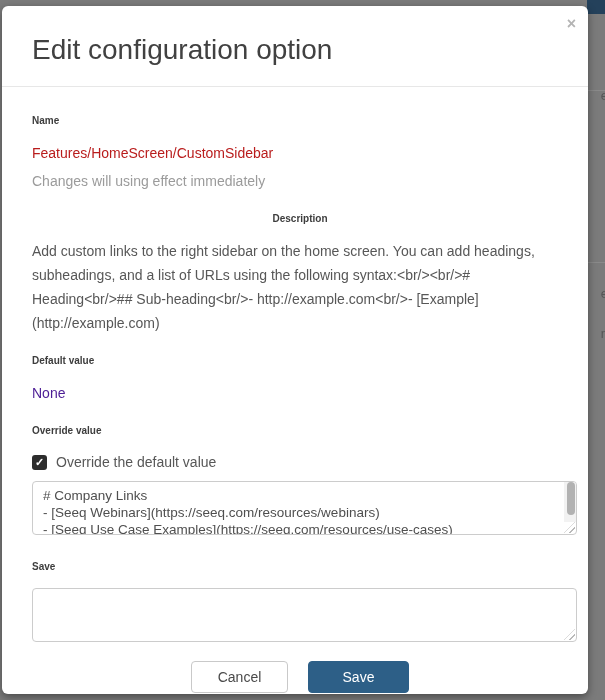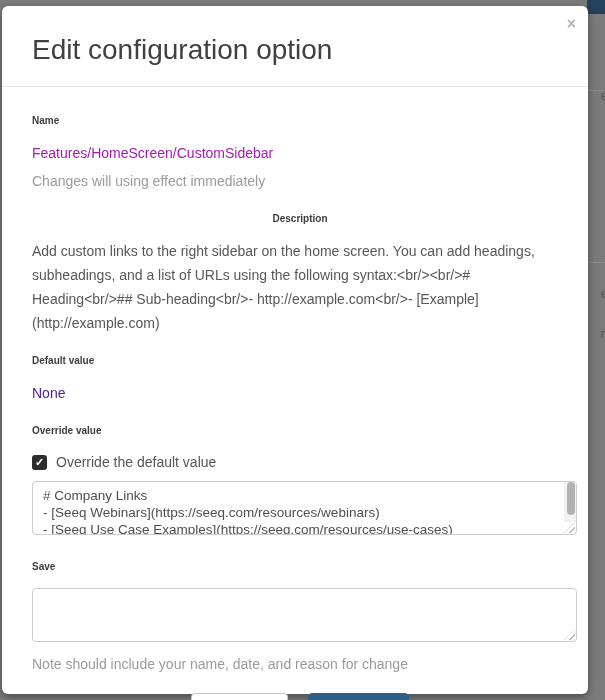--- a/index.html
+++ b/index.html
@@ -25,21 +25,21 @@
   .modal-header { position:relative; padding:28px 30px 20px 30px; border-bottom:1px solid #e7e7e7; }
   .modal-title { font-size:28px; font-weight:400; color:#414141; }
   .close-x {
     position:absolute; top:10px; right:12px;
     color:#b4b4b4; font-size:16px; line-height:16px; cursor:pointer;
     font-weight:700;
   }
   .modal-body { padding:0 20px 0 30px; font-size:14px; color:#575757; }
   .lbl { font-weight:700; color:#3d3d3d; font-size:10px; line-height:20px; }
   .mt-name { margin-top:24px; }
-  .val { margin-top:12px; line-height:20px; color:#a21caf; }
+  .val { margin-top:12px; line-height:20px; color:#b91c1c; }
   .muted { color:#9b9b9b; }
   .help { margin-top:8px; line-height:20px; }
   .mt-desc { margin-top:18px;text-align:center; }
   .para { margin-top:10px; line-height:24px; color:#575757; max-width:540px; }
   .mt-def { margin-top:16px; }
   .italic { color:#4c1d95; }
   .mt-ovr { margin-top:18px; }
   .cb-row { margin-top:13px; display:flex; align-items:center; gap:9px; cursor:pointer; }
   .cb-box {
     width:15px; height:15px; background:#2d2d2d; border-radius:3px;
@@ -118,21 +118,20 @@
       <div class="ta-grip"></div>
     </div>
 
     <div class="lbl mt-note">Save</div>
 
     <div class="ta-wrap">
       <textarea spellcheck="false" style=""></textarea>
       <div class="ta-grip"></div>
     </div>
 
-    <div class="note-help muted">Note should include your name, date, and reason for change</div>
 
     <div class="modal-footer">
       <button class="btn btn-cancel">Cancel</button>
       <button class="btn btn-save">Save</button>
     </div>
 
   </div>
 </div>
 
 </body></html>

